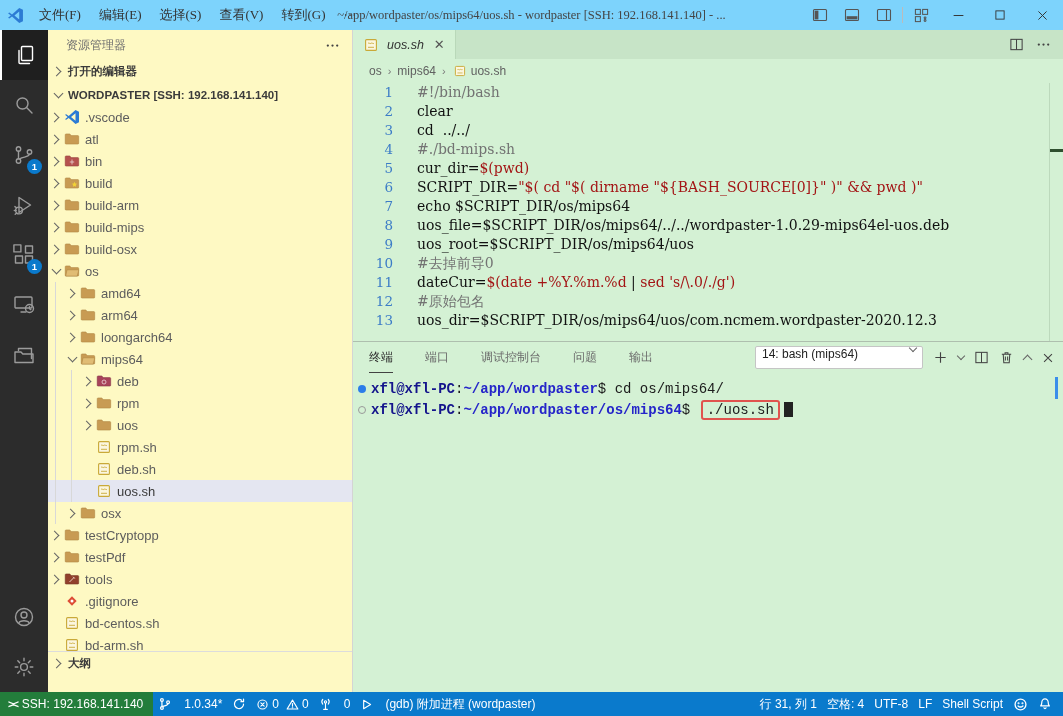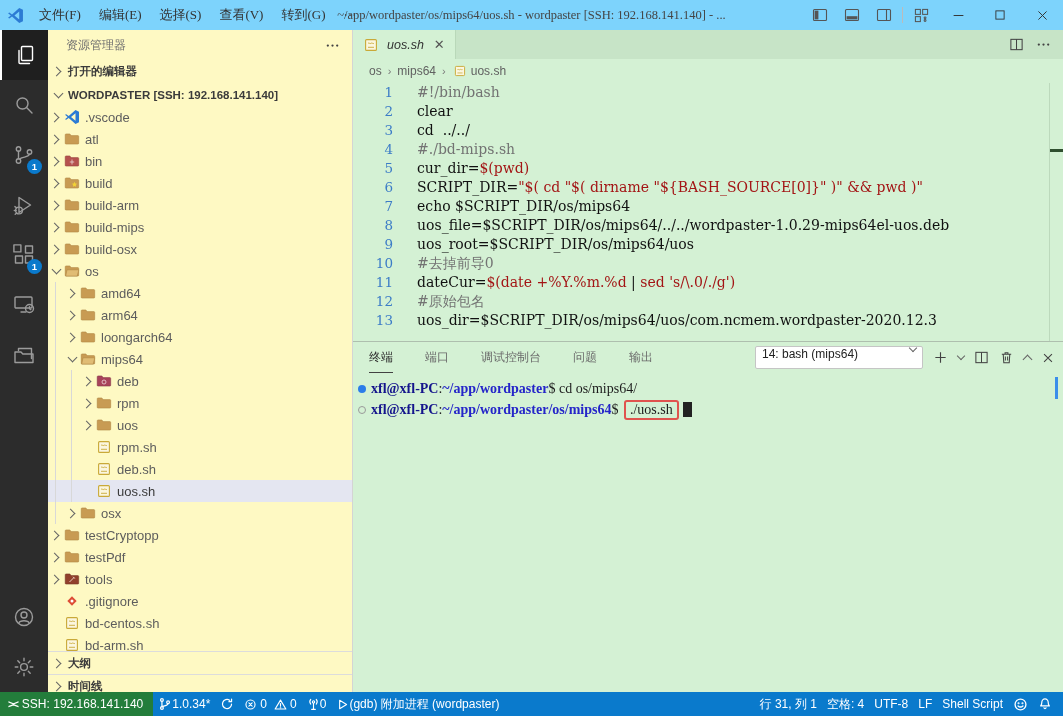--- a/index.html
+++ b/index.html
@@ -70,38 +70,38 @@
   
   .panel { flex:1; border-top:1px solid #aebfae; display:flex; flex-direction:column; min-height:0; }
   .panel-header { height:31px; display:flex; align-items:center; padding:0 8px 0 16px; flex:0 0 31px; }
   .panel-tabs { display:flex; gap:32px; }
   .panel-tab { font-size:12px; color:#6b6b6b; text-transform:none; line-height:29px; border-bottom:1.5px solid transparent; cursor:pointer; }
   .panel-tab.active { color:#2f2f2f; border-bottom-color:#424242; }
   .panel-right { margin-left:auto; display:flex; align-items:center; gap:10px; color:#424242; }
   .term-select { width:168px; height:23px; background:#fff; border:1px solid #c5c5c5; border-radius:2px; display:flex; padding:0 6px; font-size:12px; color:#222; }
   .term-select .chev { border-color:#666; width:6px; height:6px; margin-left:auto; margin-top:-2px; }
   .p-icon { display:flex; align-items:center; color:#424242; }
-  .terminal { flex:1; position:relative; padding-top:5px; font-family:Liberation Serif, serif; overflow:hidden; }
+  .terminal { flex:1; position:relative; padding-top:5px; font-family:Liberation Mono, monospace; overflow:hidden; }
   .term-line { display:flex; align-items:center; height:21px; font-size:14px; white-space:pre; }
   .deco { width:18px; display:flex; justify-content:center; flex:0 0 18px; font-size:10px; }
   .deco .dot { width:8px; height:8px; border-radius:50%; }
   .deco .dot.filled { background:#2b7de9; }
   .deco .dot.outline { border:1px solid #9a9a9a; }
   .t-user { color:#14148c; font-weight:bold; }
   .t-path { color:#2525c9; font-weight:bold; }
   .t-plain { color:#1c1c1c; }
   .t-boxed { color:#1c1c1c; border:2px solid #e0534e; border-radius:3px; padding:0 4px; margin-left:2px; }
   .t-cursor { display:inline-block; width:9px; height:15px; background:#222; margin-left:4px; }
   .term-scroll-mark { position:absolute; right:5px; top:4px; width:3px; height:22px; background:#3b8eea; }
 
   
   .statusbar { height:24px; flex:0 0 24px; background:#0a7acc; color:#fff; display:flex; align-items:center; font-size:12px; }
   .sb-remote { height:100%; background:#237d3b; display:flex; align-items:center; padding:0 10px 0 8px; gap:5px; }
   .sb-remote .glyph { font-weight:bold; letter-spacing:-2px; font-size:11px; }
-  .sb-item { display:flex; align-items:center; gap:0; padding:0 5px; height:100%; }
+  .sb-item { display:flex; align-items:center; gap:12px; padding:0 5px; height:100%; }
   .sb-group { display:flex; align-items:center; gap:3px; }
   .sb-right { margin-left:auto; display:flex; align-items:center; height:100%; padding-right:6px; }
   svg { display:block; }
 </style>
 </head>
 <body>
 
 <div class="window">
 
   <div class="titlebar">
@@ -579,26 +579,20 @@
             </span>
             <span class="tree-label">bd-arm.sh</span>
           </div>
         </div>
       <div class="sb-section bordered">
         <span class="chev-slot">
             <span class="chev right"></span>
           </span>
         <span>大纲</span>
       </div>
-      <div class="sb-section bordered">
-        <span class="chev-slot">
-            <span class="chev right"></span>
-          </span>
-        <span>时间线</span>
-      </div>
     </div>
 
     <div class="editor-col">
       <div class="tabbar">
         <div class="tab">
           <span class="tree-icon" id="tab-file-icon">
               <svg width="16" height="16" viewBox="0 0 16 16">
                 <rect x="2.6" y="2.6" width="10.8" height="10.8" rx="1" fill="#FBF6DF" stroke="#C9A938" stroke-width="1.1"></rect>
                 <path d="M5 6.3c1-.9 2 .9 3 0s2 .9 3 0" stroke="#C9A938" stroke-width=".9" fill="none"></path>
                 <path d="M5 10.3h6" stroke="#C9A938" stroke-width=".9"></path>

